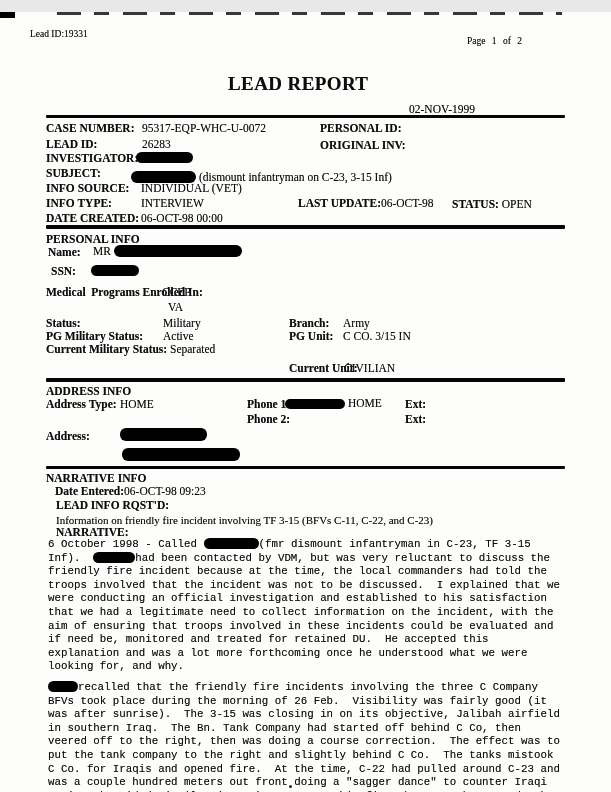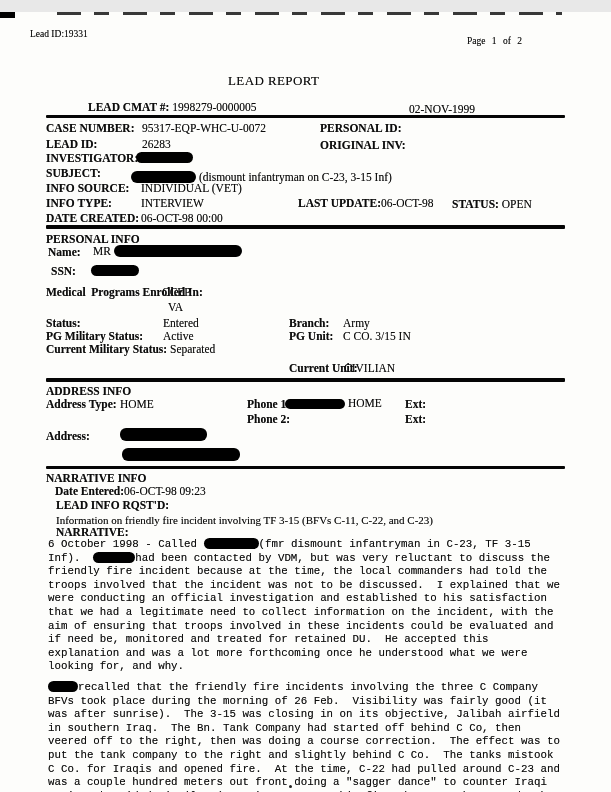--- a/index.html
+++ b/index.html
@@ -7,21 +7,21 @@
     position:relative;width:611px;height:792px;margin:12px auto;
     background:#fdfdfb;overflow:hidden;
     font-family:"Liberation Serif","DejaVu Serif",serif;
     color:#0d0d0d;font-size:11.5px;
     text-shadow:0 0 .5px rgba(0,0,0,.45);
     padding-left:48px;
   }
   .t{position:absolute;white-space:pre;line-height:1.1;}
   .b{font-weight:bold;}
   .small{font-size:9.5px;}
-  .title{font-size:13px;font-weight:normal;letter-spacing:.4px;}
+  .title{font-size:19px;font-weight:bold;letter-spacing:.4px;}
   .rule{position:absolute;background:#050505;border-radius:1px;}
   .redact{
     display:inline-block;background:#000;height:11px;border-radius:6px;
     vertical-align:-2px;
   }
   .seg{white-space:pre-wrap;}
   .para-wrap{position:absolute;left:48px;top:526px;width:517px;}
   .para{
     margin:0;font-size:10.8px;line-height:13.6px;white-space:pre-wrap;
     text-align:left;
@@ -42,21 +42,20 @@
 <div class="page">
 
   <div class="scan-dash"></div>
   <div class="scan-blob"></div>
   <div class="scan-dot"></div>
 
   <div class="t small" style="left:30px;top:17px">Lead ID:19331</div>
   <div class="t small pagenum" style="left:467px;top:24px">Page 1 of 2</div>
   <div class="t title" style="left:228px;top:62px">LEAD REPORT</div>
 
-  <div class="t" style="left:88px;top:89px"><span class="b">LEAD CMAT #:</span><span> <span>1998279-0000005</span></span></div>
   <div class="t" style="left:409px;top:91px">02-NOV-1999</div>
 
   <div class="rule" style="left:46px;top:103px;width:519px;height:3px"></div>
 
   <div class="t b" style="left:46px;top:110px">CASE NUMBER:</div>
   <div class="t" style="left:142px;top:110px">95317-EQP-WHC-U-0072</div>
   <div class="t b" style="left:320px;top:110px">PERSONAL ID:</div>
 
   <div class="t b" style="left:46px;top:126px">LEAD ID:</div>
   <div class="t" style="left:142px;top:126px">26283</div>
@@ -87,21 +86,21 @@
   <div class="t seg" style="left:93px;top:233px">MR <span class="redact" style="width: 128px; height: 12px;"></span></div>
 
   <div class="t b" style="left:51px;top:253px">SSN:</div>
   <div class="t seg" style="left:91px;top:252px"><span class="redact" style="width: 48px; height: 11px;"></span></div>
 
   <div class="t b" style="left:46px;top:274px">Medical  Programs Enrolled In:</div>
   <div class="t" style="left:162px;top:274px">CCEP</div>
   <div class="t" style="left:168px;top:289px">VA</div>
 
   <div class="t b" style="left:46px;top:305px">Status:</div>
-  <div class="t" style="left:163px;top:305px">Entered</div>
+  <div class="t" style="left:163px;top:305px">Military</div>
   <div class="t b" style="left:289px;top:305px">Branch:</div>
   <div class="t" style="left:343px;top:305px">Army</div>
 
   <div class="t b" style="left:46px;top:318px">PG Military Status:</div>
   <div class="t" style="left:163px;top:318px">Active</div>
   <div class="t b" style="left:289px;top:318px">PG Unit:</div>
   <div class="t" style="left:343px;top:318px">C CO. 3/15 IN</div>
 
   <div class="t b" style="left:46px;top:331px">Current Military Status:</div>
   <div class="t" style="left:170px;top:331px">Separated</div>

